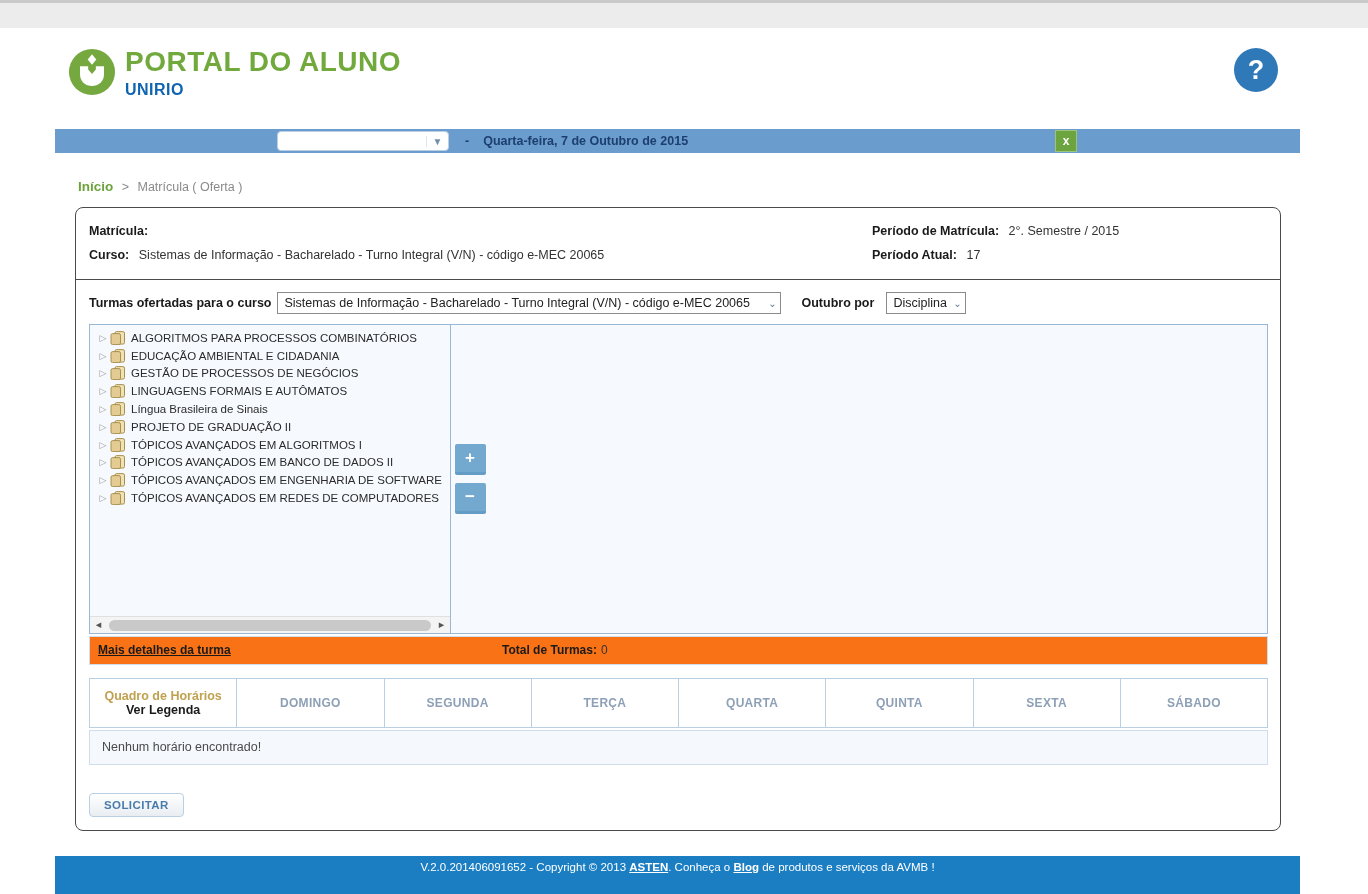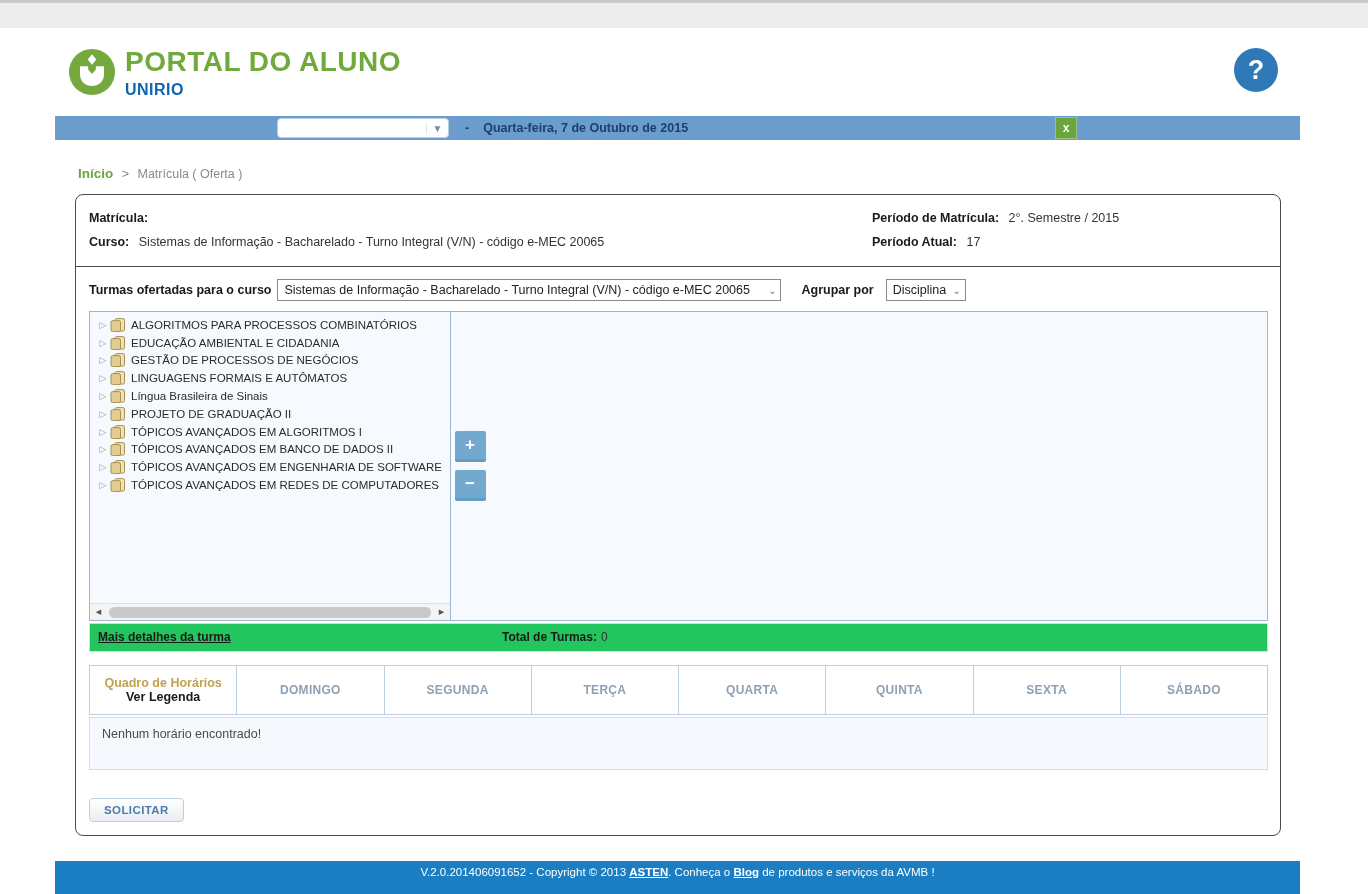--- a/index.html
+++ b/index.html
@@ -2,21 +2,21 @@
 <html lang="pt-BR"><head>
 <meta charset="utf-8">
 <style>
   * { margin:0; padding:0; box-sizing:border-box; }
   html,body { width:1368px; height:894px; background:#ffffff;
     font-family:"Liberation Sans","DejaVu Sans",sans-serif; }
   .top-strip { height:28px; background:#ececec; border-top:3px solid #c9c9c9; }
   .page-card { position:relative; width:1245px; margin-left:55px; background:#fff; }
 
   
-  .header { position:relative; height:88px; background:#fff; }
+  .header { position:relative; height:101px; background:#fff; }
   .logo-wrap { position:absolute; left:13px; top:20px; width:48px; height:48px; }
   .title-block { position:absolute; left:70px; top:18px; }
   .app-title { font-size:28px; font-weight:bold; color:#71a93d; letter-spacing:.5px; }
   .app-subtitle { font-size:16px; font-weight:bold; color:#0f64b0; letter-spacing:.5px; margin-top:3px; }
   .help-circle { position:absolute; right:22px; top:20px; width:44px; height:44px; border-radius:50%;
     background:#3079b8; color:#fff; font-size:27px; font-weight:bold; text-align:center; line-height:44px; cursor:pointer; }
 
   
   .topbar { position:relative; height:24px; background:#6b9cce; }
   .topbar-select { position:absolute; left:222px; top:2px; width:172px; height:20px; background:#fff;
@@ -68,37 +68,37 @@
   .scroll-thumb { position:absolute; left:19px; width:322px; height:11px; background:#c9c9c9; border-radius:6px; cursor:grab; }
   .scroll-right { position:absolute; right:0; }
 
   .mid-col { width:38px; background:#f6f9fd; border-top:1px solid #9ab7d6; border-bottom:1px solid #9ab7d6;
     display:flex; flex-direction:column; align-items:center; justify-content:center; gap:8px; }
   .sq-btn { width:31px; height:31px; background:#73a9cf; border:0; border-bottom:3px solid #639dc6; border-radius:2px;
     color:#fff; font-size:17px; font-weight:bold; line-height:26px; cursor:pointer; }
   .right-panel { flex:1; background:#f6f9fd; border:1px solid #9ab7d6; border-left:0; }
 
   
-  .summary-row { position:relative; margin:2px 12px 0 13px; height:29px; background:#22c55e;
+  .summary-row { position:relative; margin:2px 12px 0 13px; height:29px; background:#f97316;
     border:1px solid #cfdded; }
   .details-link { position:absolute; left:8px; top:6px; font-size:12px; font-weight:bold; color:#1a1a1a;
     text-decoration:underline; cursor:pointer; }
   .total-wrap { position:absolute; left:412px; top:6px; font-size:12px; color:#333; }
   .total-wrap b { color:#1a1a1a; margin-right:4px; }
 
   
   .schedule { display:flex; margin:13px 12px 0 13px; border:1px solid #b9cfe3; background:#fff; }
   .sched-cell { flex:1; height:48px; border-right:1px solid #b9cfe3; display:flex; flex-direction:column;
     align-items:center; justify-content:center; }
   .sched-cell:last-child { border-right:0; }
   .corner-title { font-size:12.5px; font-weight:bold; color:#bfa14f; }
   .corner-link { font-size:12.5px; font-weight:bold; color:#1a1a1a; cursor:pointer; }
   .day-label { font-size:12px; font-weight:bold; color:#8da0b6; letter-spacing:.3px; }
 
-  .empty-row { margin:2px 12px 0 13px; height:53px; background:#f5f8fd; border:1px solid #cfdded;
+  .empty-row { margin:2px 12px 0 13px; height:35px; background:#f5f8fd; border:1px solid #cfdded;
     line-height:33px; padding-left:12px; font-size:12.5px; color:#4a4a4a; }
 
   .solicitar-btn { margin:28px 0 0 13px; height:24px; padding:0 14px; border:1px solid #b9cfe3; border-radius:4px;
     background:linear-gradient(#ffffff,#e9edf2); color:#4a7cab; font-size:11.5px; font-weight:bold;
     letter-spacing:.4px; cursor:pointer; }
 
   
   .footer { margin-top:25px; height:40px; background:#1b7ec2; color:#fff; font-size:11.5px;
     text-align:center; line-height:23px; white-space:pre-wrap; }
   .footer a { color:#fff; font-weight:bold; text-decoration:underline; cursor:pointer; }
@@ -167,21 +167,21 @@
       </div>
     </div>
 
     <div class="filters-row">
       <label>Turmas ofertadas para o curso</label>
       <div class="fake-select sel-course">
         <span class="sel-text">Sistemas de Informação - Bacharelado - Turno Integral (V/N) - código e-MEC 20065</span>
         <span class="chev">⌄</span>
       </div>
       <div class="spacer18"></div>
-      <label class="lbl2">Agrupar por</label>
+      <label class="lbl2">Outubro por</label>
       <div class="fake-select sel-group">
         <span class="sel-text">Disciplina</span>
         <span class="chev">⌄</span>
       </div>
     </div>
 
     <div class="tree-region">
 
       <div class="tree-panel">
         <div class="tree-items">

